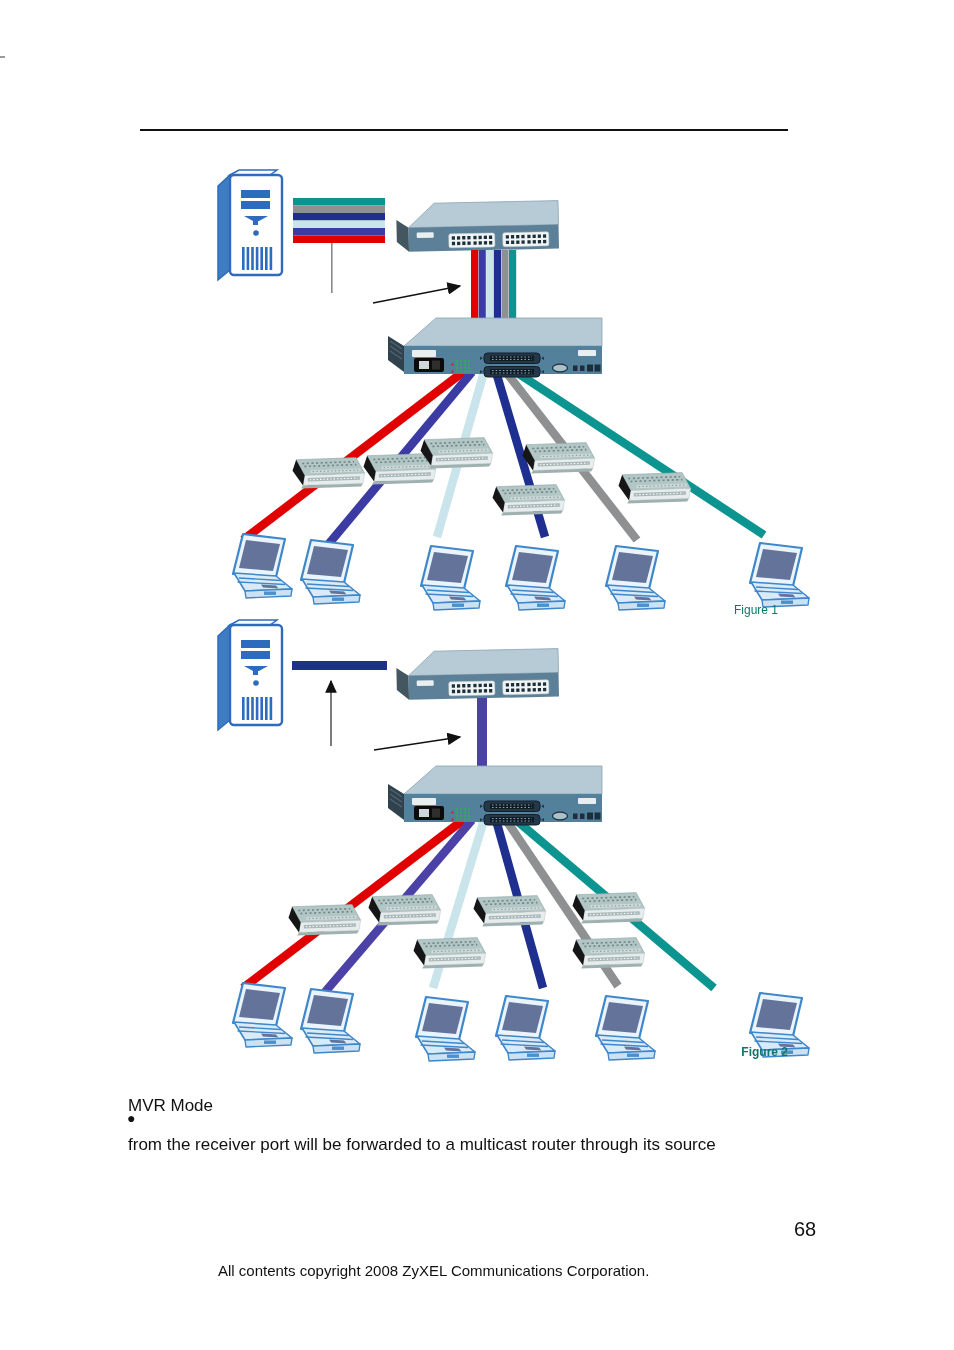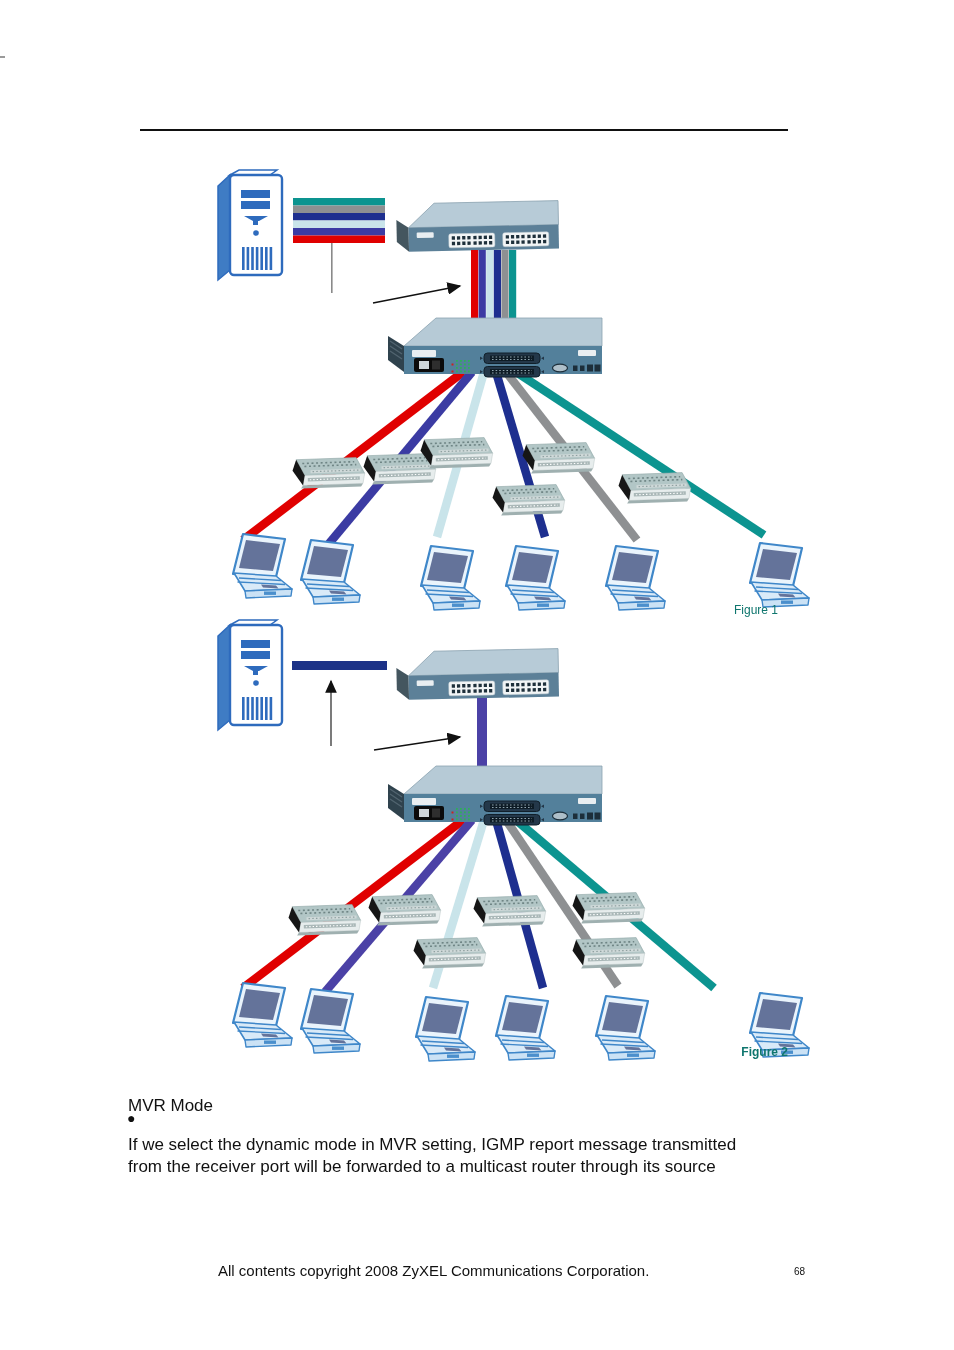--- a/index.html
+++ b/index.html
@@ -12,21 +12,21 @@
   #top-rule{left:140px;top:129px;width:648px;height:2px;background:#111;}
   #stray-dash{left:0;top:56px;width:5px;height:2px;background:#9a9a9a;}
   #diagram-svg{left:0;top:0;width:954px;height:1350px;}
   .caption{font-size:12px;color:#0f766e;white-space:nowrap;}
   #fig1-caption{left:640px;top:603px;width:138px;text-align:right;}
   #fig2-caption{left:640px;top:1045px;width:148px;text-align:right;font-weight:bold;}
   #section-title{left:128px;top:1086px;font-size:17px;margin-top:10px;}
   #bullet{left:127px;top:1110px;font-size:14px;}
   #para{left:128px;top:1134px;width:700px;font-size:17px;line-height:22px;}
   #footer-copyright{left:218px;top:1218px;font-size:15px;margin-top:44px;}
-  #page-number{left:794px;top:1266px;font-size:10px;}
+  #page-number{left:794px;top:1218px;font-size:20px;}
 </style>
 </head>
 <body>
 
 <div id="stray-dash" class="abs"></div>
 <div id="top-rule" class="abs"></div>
 
 <svg id="diagram-svg" class="abs" width="954" height="1350" viewBox="0 0 954 1350" xmlns="http://www.w3.org/2000/svg">
 
   <defs>
@@ -271,18 +271,17 @@
     <use href="#sym-laptop" transform="translate(748,991)"></use>
   </g>
 </svg>
 
 <div id="fig1-caption" class="abs caption">Figure 1</div>
 <div id="fig2-caption" class="abs caption">Figure 2</div>
 
 <div id="section-title" class="abs">MVR Mode</div>
 <div id="bullet" class="abs">●</div>
 <div id="para" class="abs">
-  <div>If we select the dynamic mode in MVR setting, IGMP report message transmitted</div>
   <div>from the receiver port will be forwarded to a multicast router through its source</div>
 </div>
 
 <div id="footer-copyright" class="abs">All contents copyright 2008 ZyXEL Communications Corporation.</div>
 <div id="page-number" class="abs">68</div>
 
 </body></html>

